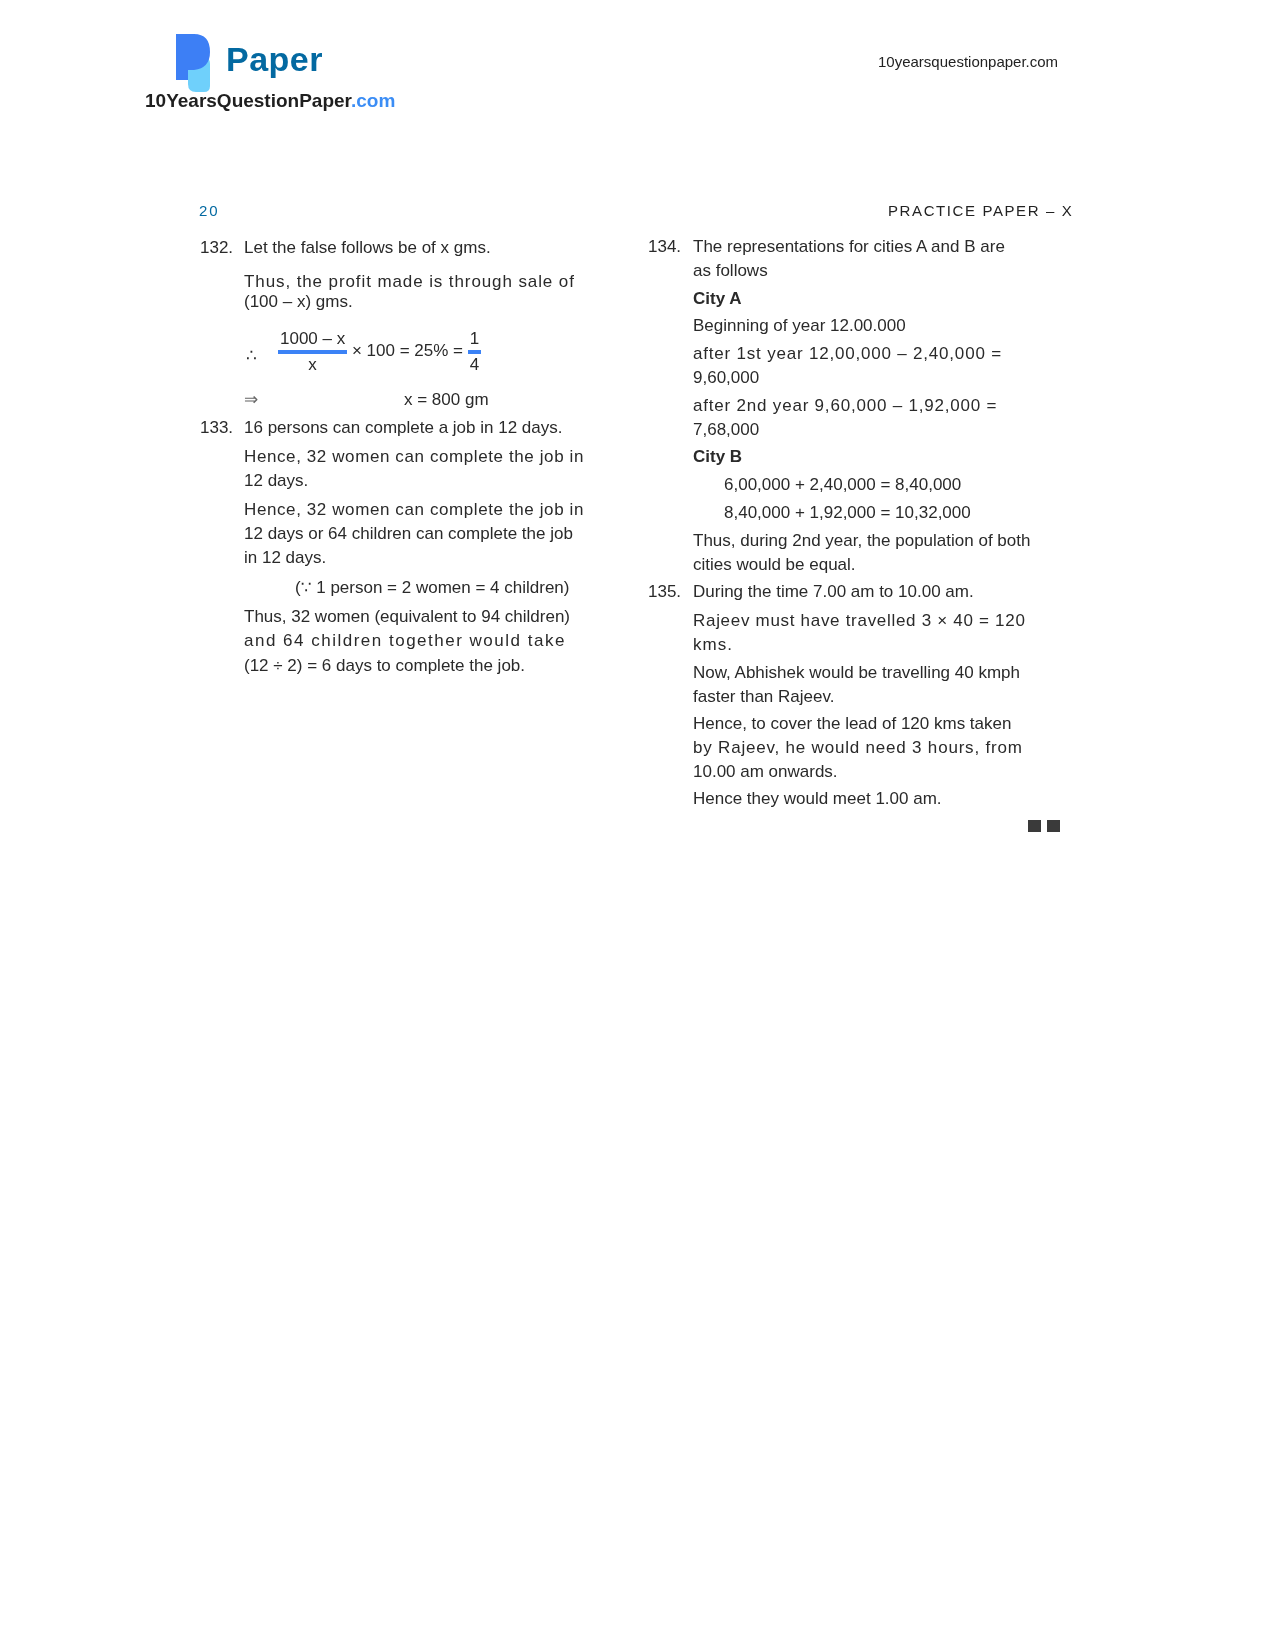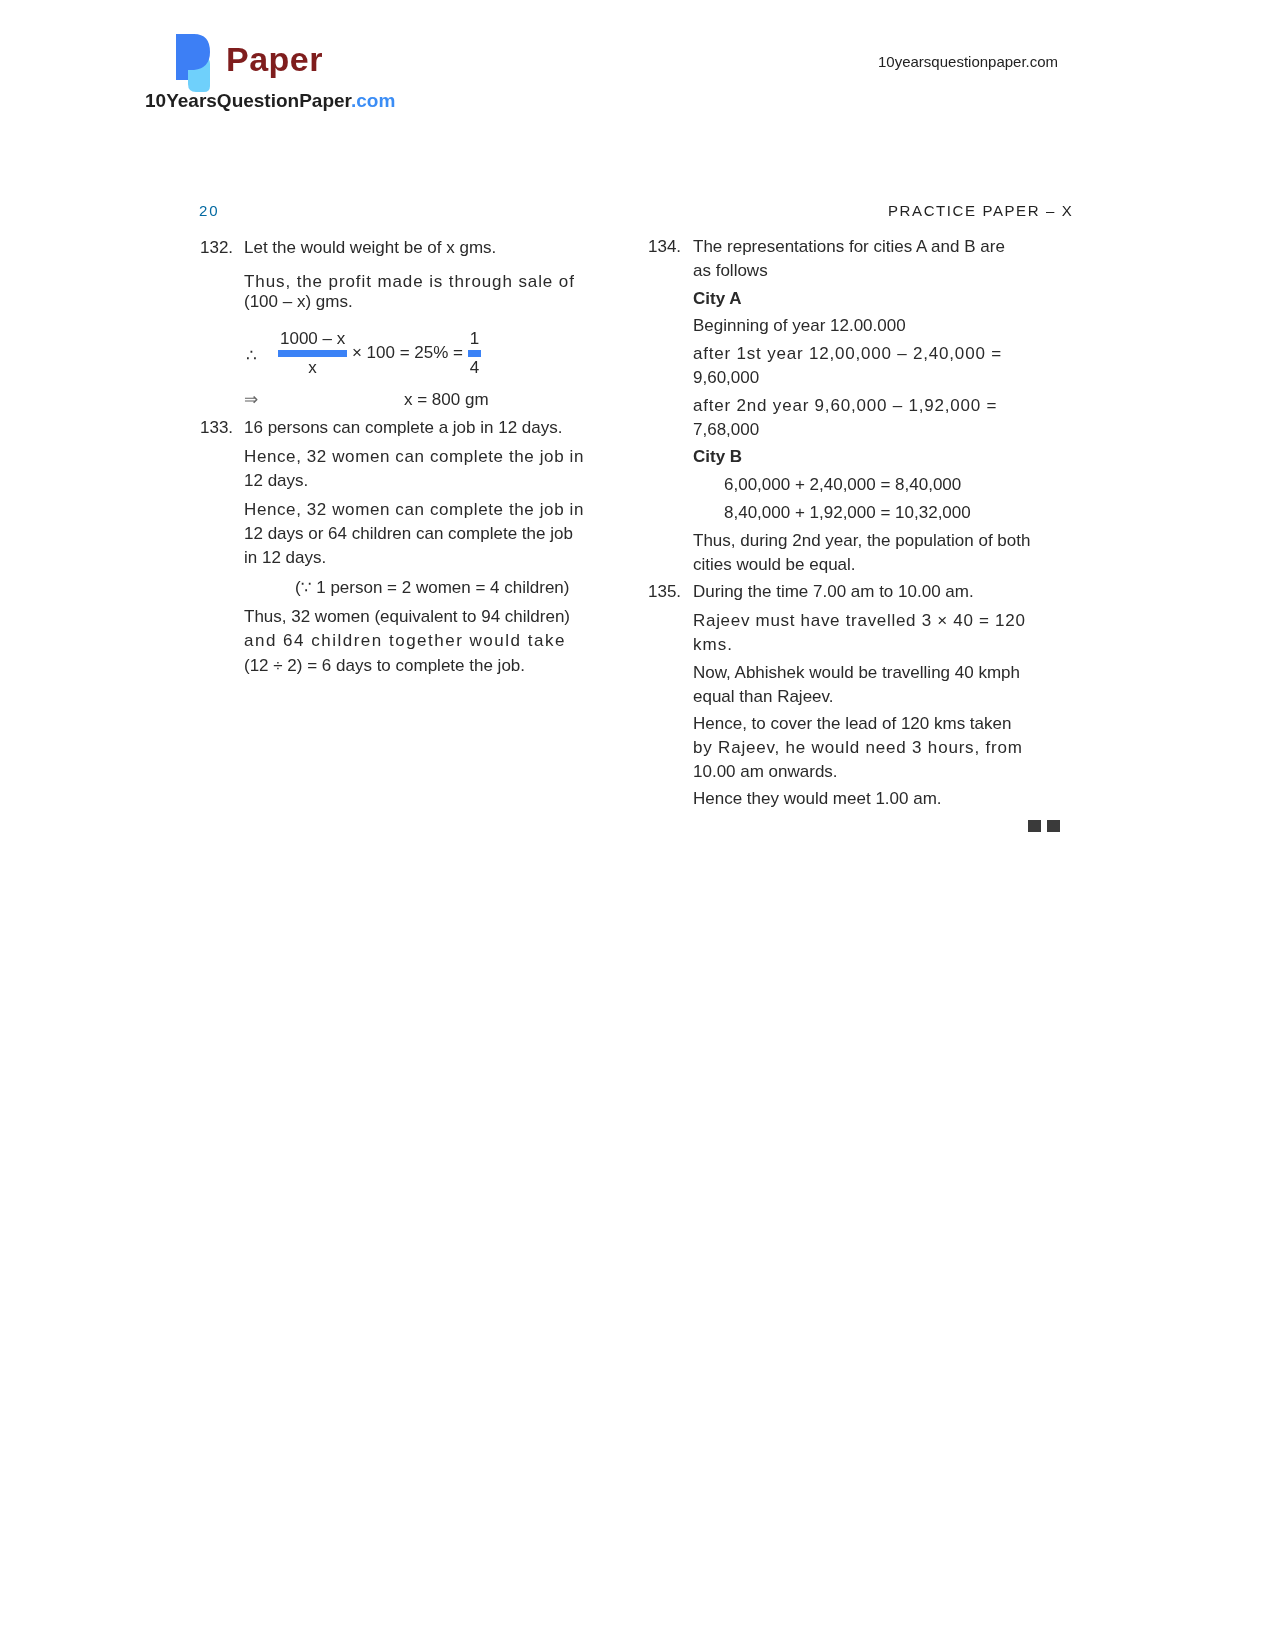--- a/index.html
+++ b/index.html
@@ -3,42 +3,42 @@
 <meta charset="utf-8">
 <style>
   html, body { margin: 0; padding: 0; background: #ffffff; }
   body {
     width: 1275px; height: 1650px; position: relative; overflow: hidden;
     font-family: "Liberation Sans", sans-serif; color: #2a2a2a;
   }
   .abs { position: absolute; }
   
   .logo-mark { left: 176px; top: 34px; width: 36px; height: 58px; }
-  .logo-word { left: 226px; top: 40px; font-size: 34px; font-weight: bold; color: #7f1d1d; letter-spacing: 0.5px; }
+  .logo-word { left: 226px; top: 40px; font-size: 34px; font-weight: bold; color: #0369a1; letter-spacing: 0.5px; }
   .logo-site { left: 145px; top: 90px; font-size: 19px; font-weight: bold; color: #1f1f1f; }
   .logo-site .dot-com { color: #3b8df5; }
   .site-url { left: 878px; top: 53px; font-size: 15px; color: #222; }
 
   .page-num { left: 199px; top: 202px; font-size: 15px; letter-spacing: 2px; color: #0369a1; }
   .running-head { left: 872px; top: 202px; font-size: 15px; letter-spacing: 1.6px; color: #222; margin-left: 16px; }
 
   .text { font-size: 17px; line-height: 24px; color: #2a2a2a; white-space: nowrap; }
   .qnum { font-weight: normal; }
   .bold { font-weight: bold; }
 
   
   .col-left { left: 200px; }
   .indent-l { left: 244px; }
   
   .col-right { left: 648px; }
   .indent-r { left: 693px; }
   .indent-r2 { left: 724px; }
 
   .frac { display: inline-block; vertical-align: middle; text-align: center; }
-  .frac .num { display: block; padding: 0 2px; border-bottom: 7px solid #3b82f6; line-height: 22px; text-align: center; }
+  .frac .num { display: block; padding: 0 2px; border-bottom: 4px solid #3b82f6; line-height: 22px; text-align: center; }
   .frac .den { display: block; line-height: 22px; }
 
   .end-marks { left: 1028px; top: 820px; display: flex; gap: 6px; }
   .end-marks span { display: block; width: 13px; height: 12px; background: #3a3a3a; }
 </style>
 </head>
 <body>
 
 <div class="abs logo-mark">
   <svg width="36" height="58" viewBox="0 0 36 58">
@@ -47,21 +47,21 @@
   </svg>
 </div>
 <div class="abs logo-word">Paper</div>
 <div class="abs logo-site"><span>10YearsQuestionPaper</span><span class="dot-com">.com</span></div>
 <div class="abs site-url">10yearsquestionpaper.com</div>
 
 <div class="abs page-num">20</div>
 <div class="abs running-head">PRACTICE PAPER – X</div>
 
 <div class="abs text col-left qnum" style="top:236px">132.</div>
-<div class="abs text indent-l" style="top:236px">Let the would weight be of x gms.</div>
+<div class="abs text indent-l" style="top:236px">Let the false follows be of x gms.</div>
 <div class="abs text indent-l" style="top:270px; letter-spacing:0.9px">Thus, the profit made is through sale of</div>
 <div class="abs text indent-l" style="top:290px">(100 – x) gms.</div>
 
 <div class="abs text" style="left:246px; top:344px">∴</div>
 <div class="abs text" style="left:278px; top:328px">
   <span class="frac">
     <span class="num">1000 – x</span>
     <span class="den">x</span>
   </span>
   <span>× 100 = 25% =</span>
@@ -98,21 +98,21 @@
 <div class="abs text indent-r2" style="top:473px">6,00,000 + 2,40,000 = 8,40,000</div>
 <div class="abs text indent-r2" style="top:501px">8,40,000 + 1,92,000 = 10,32,000</div>
 <div class="abs text indent-r" style="top:529px">Thus, during 2nd year, the population of both</div>
 <div class="abs text indent-r" style="top:553px">cities would be equal.</div>
 
 <div class="abs text col-right qnum" style="top:580px">135.</div>
 <div class="abs text indent-r" style="top:580px">During the time 7.00 am to 10.00 am.</div>
 <div class="abs text indent-r" style="top:609px; letter-spacing:0.7px">Rajeev must have travelled 3 × 40 = 120</div>
 <div class="abs text indent-r" style="top:633px; letter-spacing:1px">kms.</div>
 <div class="abs text indent-r" style="top:661px">Now, Abhishek would be travelling 40 kmph</div>
-<div class="abs text indent-r" style="top:685px">equal than Rajeev.</div>
+<div class="abs text indent-r" style="top:685px">faster than Rajeev.</div>
 <div class="abs text indent-r" style="top:712px">Hence, to cover the lead of 120 kms taken</div>
 <div class="abs text indent-r" style="top:736px; letter-spacing:0.8px">by Rajeev, he would need 3 hours, from</div>
 <div class="abs text indent-r" style="top:760px">10.00 am onwards.</div>
 <div class="abs text indent-r" style="top:787px">Hence they would meet 1.00 am.</div>
 
 <div class="abs end-marks">
   <span></span>
   <span></span>
 </div>
 

